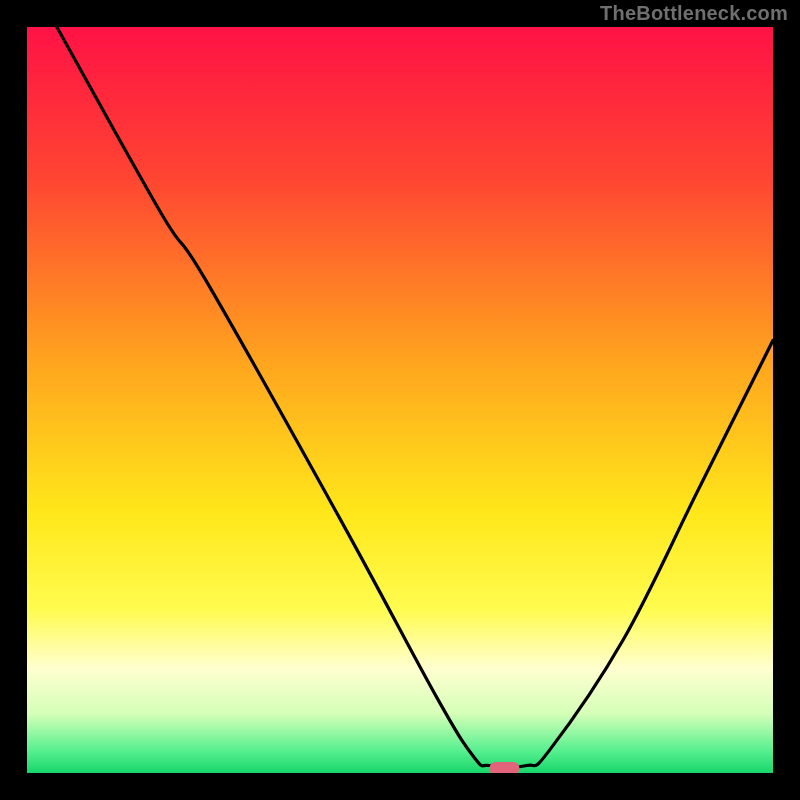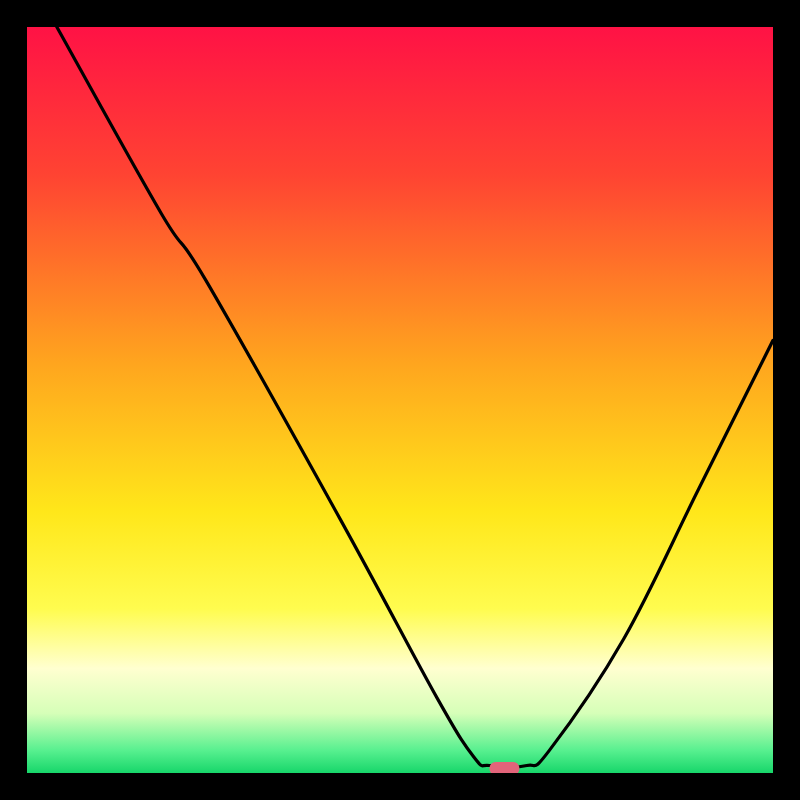--- a/index.html
+++ b/index.html
@@ -29,20 +29,21 @@
   }
   svg {
     position: absolute;
     top: 0; left: 0;
   }
 </style>
 </head>
 <body>
 
 <div class="frame">
+  <div class="watermark">TheBottleneck.com</div>
 
   <svg id="chart-svg" width="800" height="800" viewBox="0 0 800 800">
     <defs>
       <linearGradient id="bg-grad" x1="0" y1="0" x2="0" y2="1">
           <stop offset="0%" stop-color="#ff1245"></stop>
           <stop offset="20%" stop-color="#ff4432"></stop>
           <stop offset="45%" stop-color="#ffa51e"></stop>
           <stop offset="65%" stop-color="#ffe71a"></stop>
           <stop offset="78%" stop-color="#fffc4f"></stop>
           <stop offset="86%" stop-color="#ffffd0"></stop>

